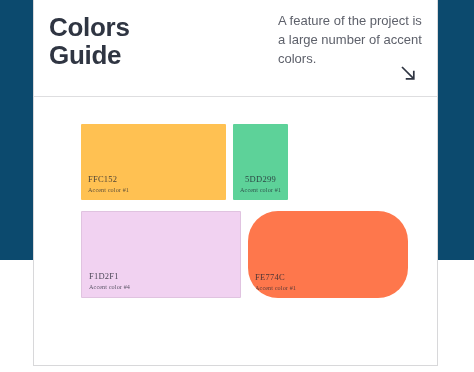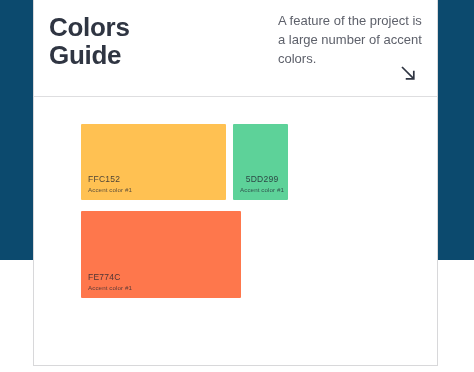--- a/index.html
+++ b/index.html
@@ -89,20 +89,21 @@
     display: flex;
     gap: 7px;
   }
   .row.top { height: 76px; }
   .row.bottom { height: 87px; margin-top: 11px; }
 
   .swatch {
     position: relative;
     border-radius: 1px;
     overflow: hidden;
+    font-family: Liberation Serif, serif;
   }
   .swatch.pale { border: 1px solid rgba(0,0,0,0.07); }
 
   .swatch-labels {
     position: absolute;
     left: 7px;
     bottom: 7px;
     line-height: 1.18;
   }
 
@@ -117,21 +118,21 @@
     font-size: 6.2px;
     color: rgba(32,36,48,0.72);
     letter-spacing: 0.1px;
   }
 
   
   .w-yellow { flex: 0 0 145px; }
   .w-green  { flex: 0 0 55px; text-align: center; }
   .w-blue   { flex: 0 0 113px; }
   .w-pink   { flex: 0 0 160px; }
-  .w-coral  { flex: 0 0 160px; }
+  .w-coral  { flex: 0 0 160px; border-radius: 30px; }
 </style>
 </head>
 <body>
 
 <div id="page">
   <div class="sheet">
 
     <div class="header">
 
       <div class="title">Colors
@@ -164,20 +165,26 @@
             <div class="hex">5DD299</div>
             <div class="role">Accent color #1</div>
           </div>
         </div>
 
 
       </div>
 
       <div class="row bottom">
 
+        <div class="swatch w-pink pale" style="background:#F1D2F1">
+          <div class="swatch-labels">
+            <div class="hex">F1D2F1</div>
+            <div class="role">Accent color #4</div>
+          </div>
+        </div>
 
         <div class="swatch w-coral" style="background:#FE774C">
           <div class="swatch-labels">
             <div class="hex">FE774C</div>
             <div class="role">Accent color #1</div>
           </div>
         </div>
 
       </div>
 

